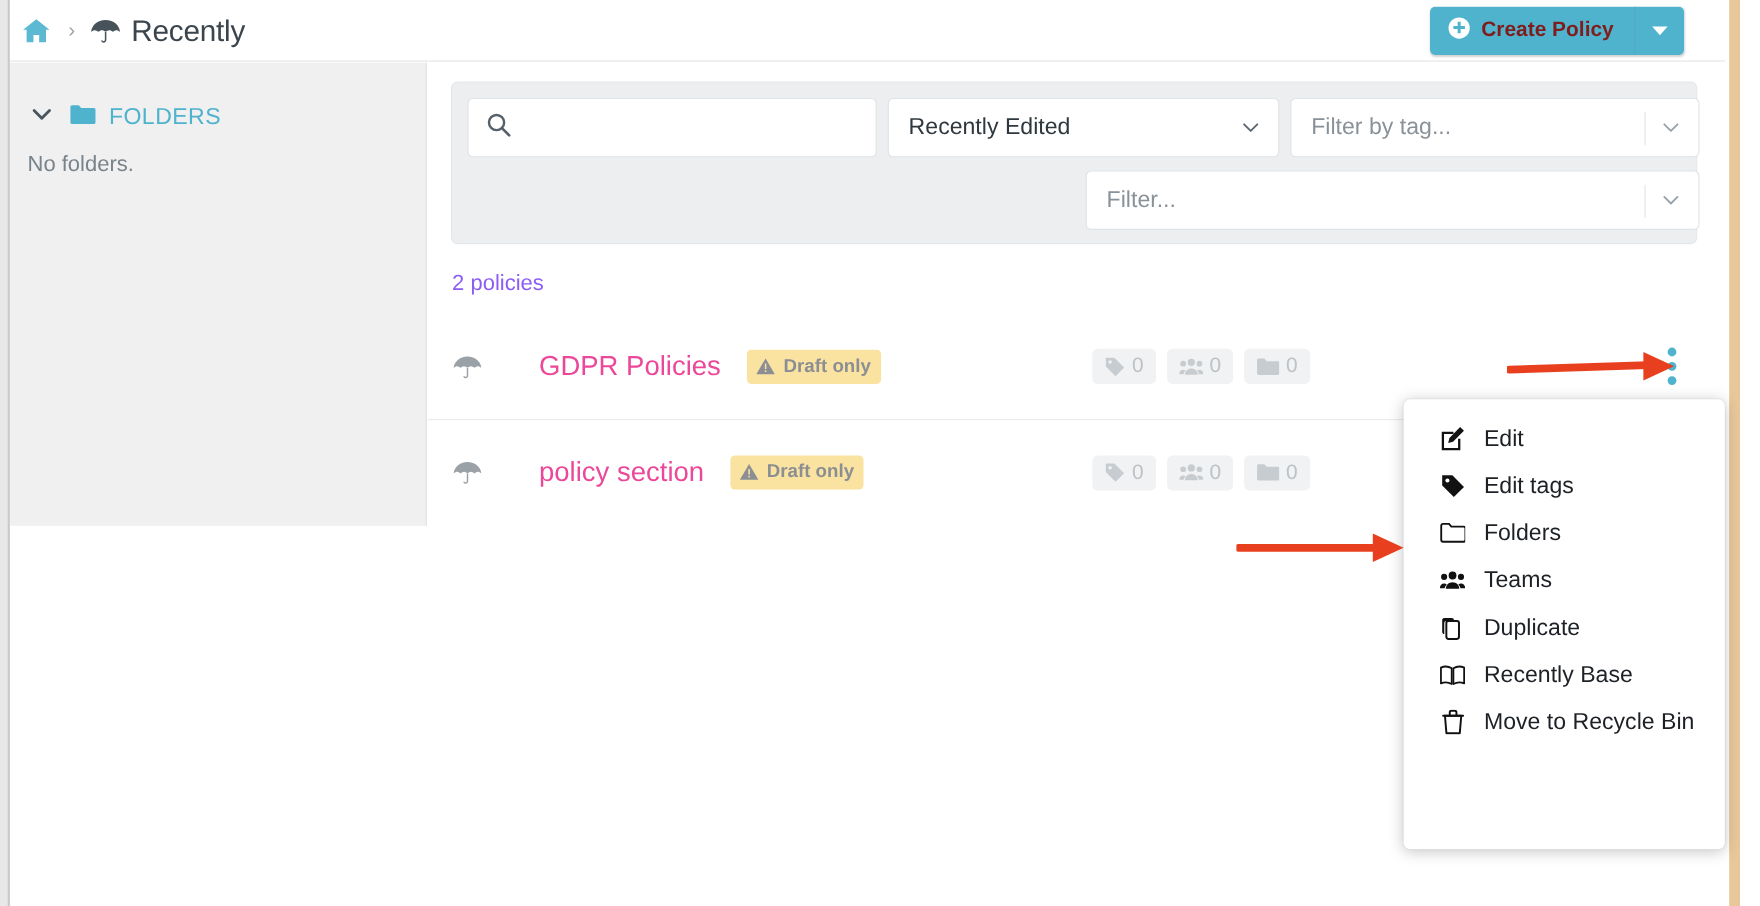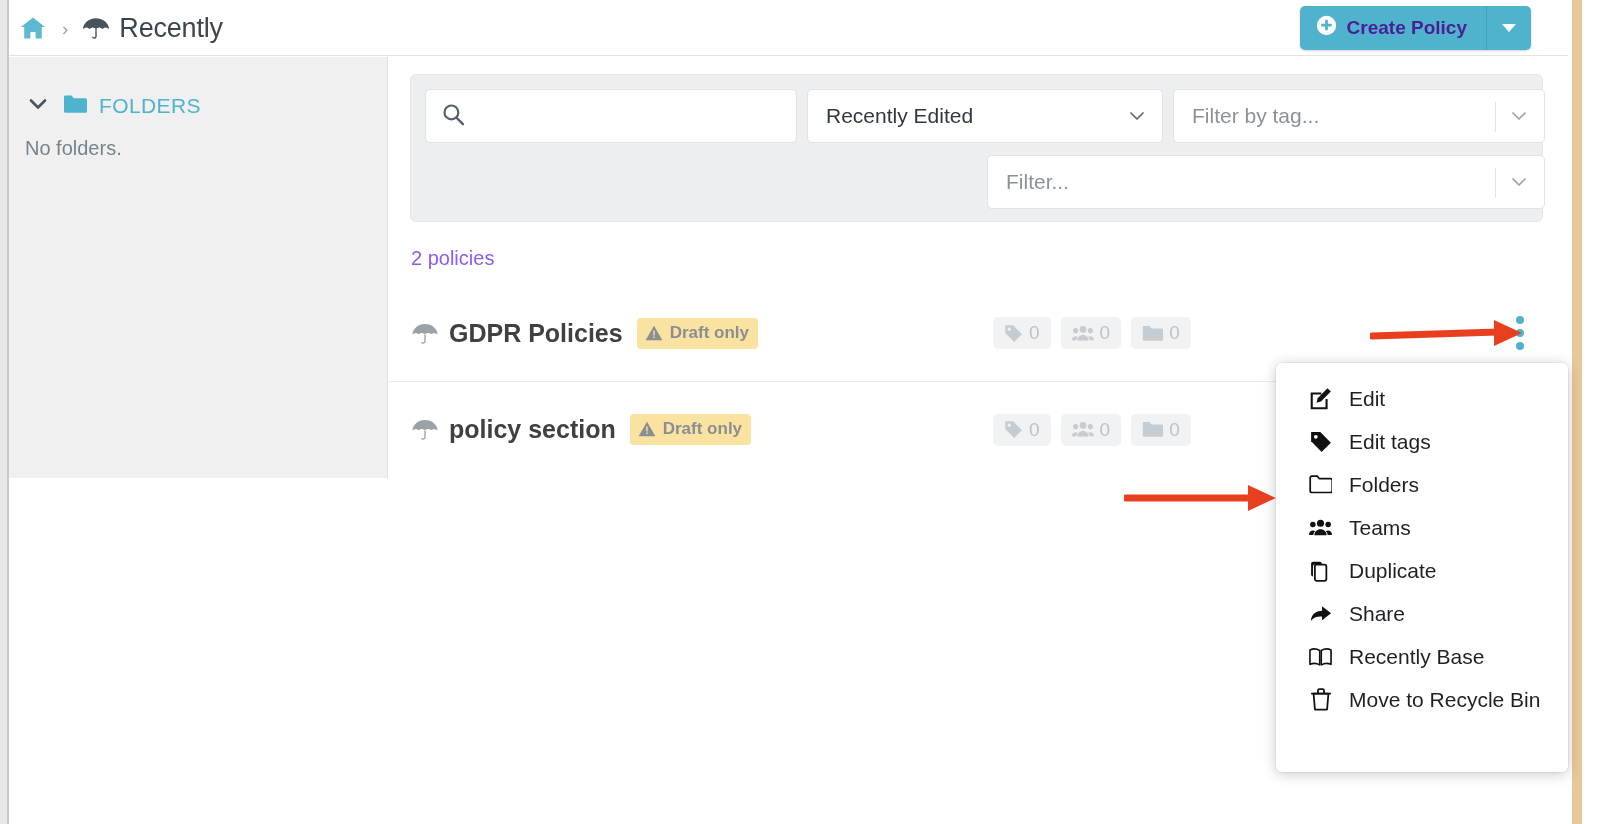--- a/index.html
+++ b/index.html
@@ -28,21 +28,21 @@
   .crumb-sep { color:#9aa5ad; font-size:19px; margin:0 14px 0 16px; line-height:1; }
   .umb-icon-hdr { width:28px; height:24px; display:block; margin-right:9px; }
   .page-title { font-size:27px; color:#3b454d; font-weight:400; letter-spacing:-0.2px; }
 
   .create-wrap {
     position:absolute; right:37px; top:6px; height:44px; display:flex;
     border-radius:5px; overflow:hidden;
     box-shadow:0 1px 2px rgba(0,0,0,.18);
   }
   .create-main {
-    background:#4fb3cd; color:#4c1d95; border:none;
+    background:#4fb3cd; color:#7f1d1d; border:none;
     padding:0 19px 0 16px; font-size:19px; font-weight:bold;
     display:flex; align-items:center; gap:10px;
     font-family:"Liberation Sans", sans-serif; cursor:pointer;
     border-right:1px solid #46a2bb;
   }
   .create-caret {
     background:#4fb3cd; border:none; width:44px; cursor:pointer;
     display:flex; align-items:center; justify-content:center;
   }
   .caret-tri { width:0;height:0;border-left:7px solid transparent;border-right:7px solid transparent;border-top:8px solid #fff; }
@@ -81,25 +81,25 @@
   .fld .chev { position:absolute; right:15px; width:20px; height:20px; }
   .fld .vdiv { position:absolute; right:48px; top:12px; width:1px; height:30px; background:#dfe3e6; }
 
   .count-line { position:absolute; left:22px; top:190px; font-size:20px; color:#8b5cf6; }
 
   .rows { position:absolute; left:0px; top:228px; width:1179px; }
   .row { position:relative; height:96px; display:flex; align-items:center; }
   .row + .row { border-top:1px solid #e8eaec; }
   .row-name-wrap { position:absolute; left:22px; display:flex; align-items:center; gap:10px; }
   .umb-icon-row { width:28px; height:23px; display:block; }
-  .row-title { font-size:25px; font-weight:bold; color:#404040; }
+  .row-title { font-size:25px; font-weight:normal; color:#ec4899;margin-left:41px; }
   .badge-draft {
     background:#fae2a0; color:#8b8f93; font-size:17px; font-weight:bold;
     border-radius:4px; padding:5px 9px 6px 8px; display:flex; align-items:center; gap:7px;
-    margin-left:4px;
+    margin-left:14px;
   }
   .warn-tri { width:18px; height:16px; }
   .chips { position:absolute; left:604px; display:flex; gap:10px; }
   .chip {
     background:#f1f2f3; border-radius:5px; height:32px; min-width:52px;
     display:flex; align-items:center; justify-content:center; gap:6px; padding:0 11px;
     color:#bdc2c6; font-size:19px;
   }
   .chip svg { display:block; }
   .kebab { position:absolute; right:44px; display:flex; flex-direction:column; gap:5px; cursor:pointer; }
@@ -376,28 +376,20 @@
     <div class="mi">
       <span class="mi-icon">
         <svg width="21" height="23" viewBox="0 0 20 22">
           <path d="M1 4.5c0-1 .8-1.8 1.8-1.8h6.6c1 0 1.8.8 1.8 1.8v.8H4.6c-1 0-1.8.8-1.8 1.8v9.6H2.8C1.8 16.7 1 15.9 1 14.9z" fill="#111"></path>
           <rect x="4.6" y="5.3" width="11" height="15.6" rx="1.8" fill="none" stroke="#111" stroke-width="1.7"></rect>
         </svg>
       </span>
       <span>Duplicate</span>
     </div>
 
-    <div class="mi">
-      <span class="mi-icon">
-        <svg width="24" height="20" viewBox="0 0 24 20">
-          <path d="M13.6 2 23 9.2 13.6 16.4v-3.7c-5.4-.3-9 1-11.6 4.6.3-6.6 4.6-10.3 11.6-10.6z" fill="#111"></path>
-        </svg>
-      </span>
-      <span>Share</span>
-    </div>
 
 
     <div class="mi">
       <span class="mi-icon">
         <svg width="25" height="20" viewBox="0 0 24 20">
           <path d="M1 2.6c3.2-1.4 6.8-1.4 10.2.6v15c-3.4-2-7-2-10.2-.6z" fill="none" stroke="#111" stroke-width="1.7" stroke-linejoin="round"></path>
           <path d="M23 2.6c-3.2-1.4-6.8-1.4-10.2.6v15c3.4-2 7-2 10.2-.6z" fill="none" stroke="#111" stroke-width="1.7" stroke-linejoin="round"></path>
         </svg>
       </span>
       <span>Recently Base</span>

